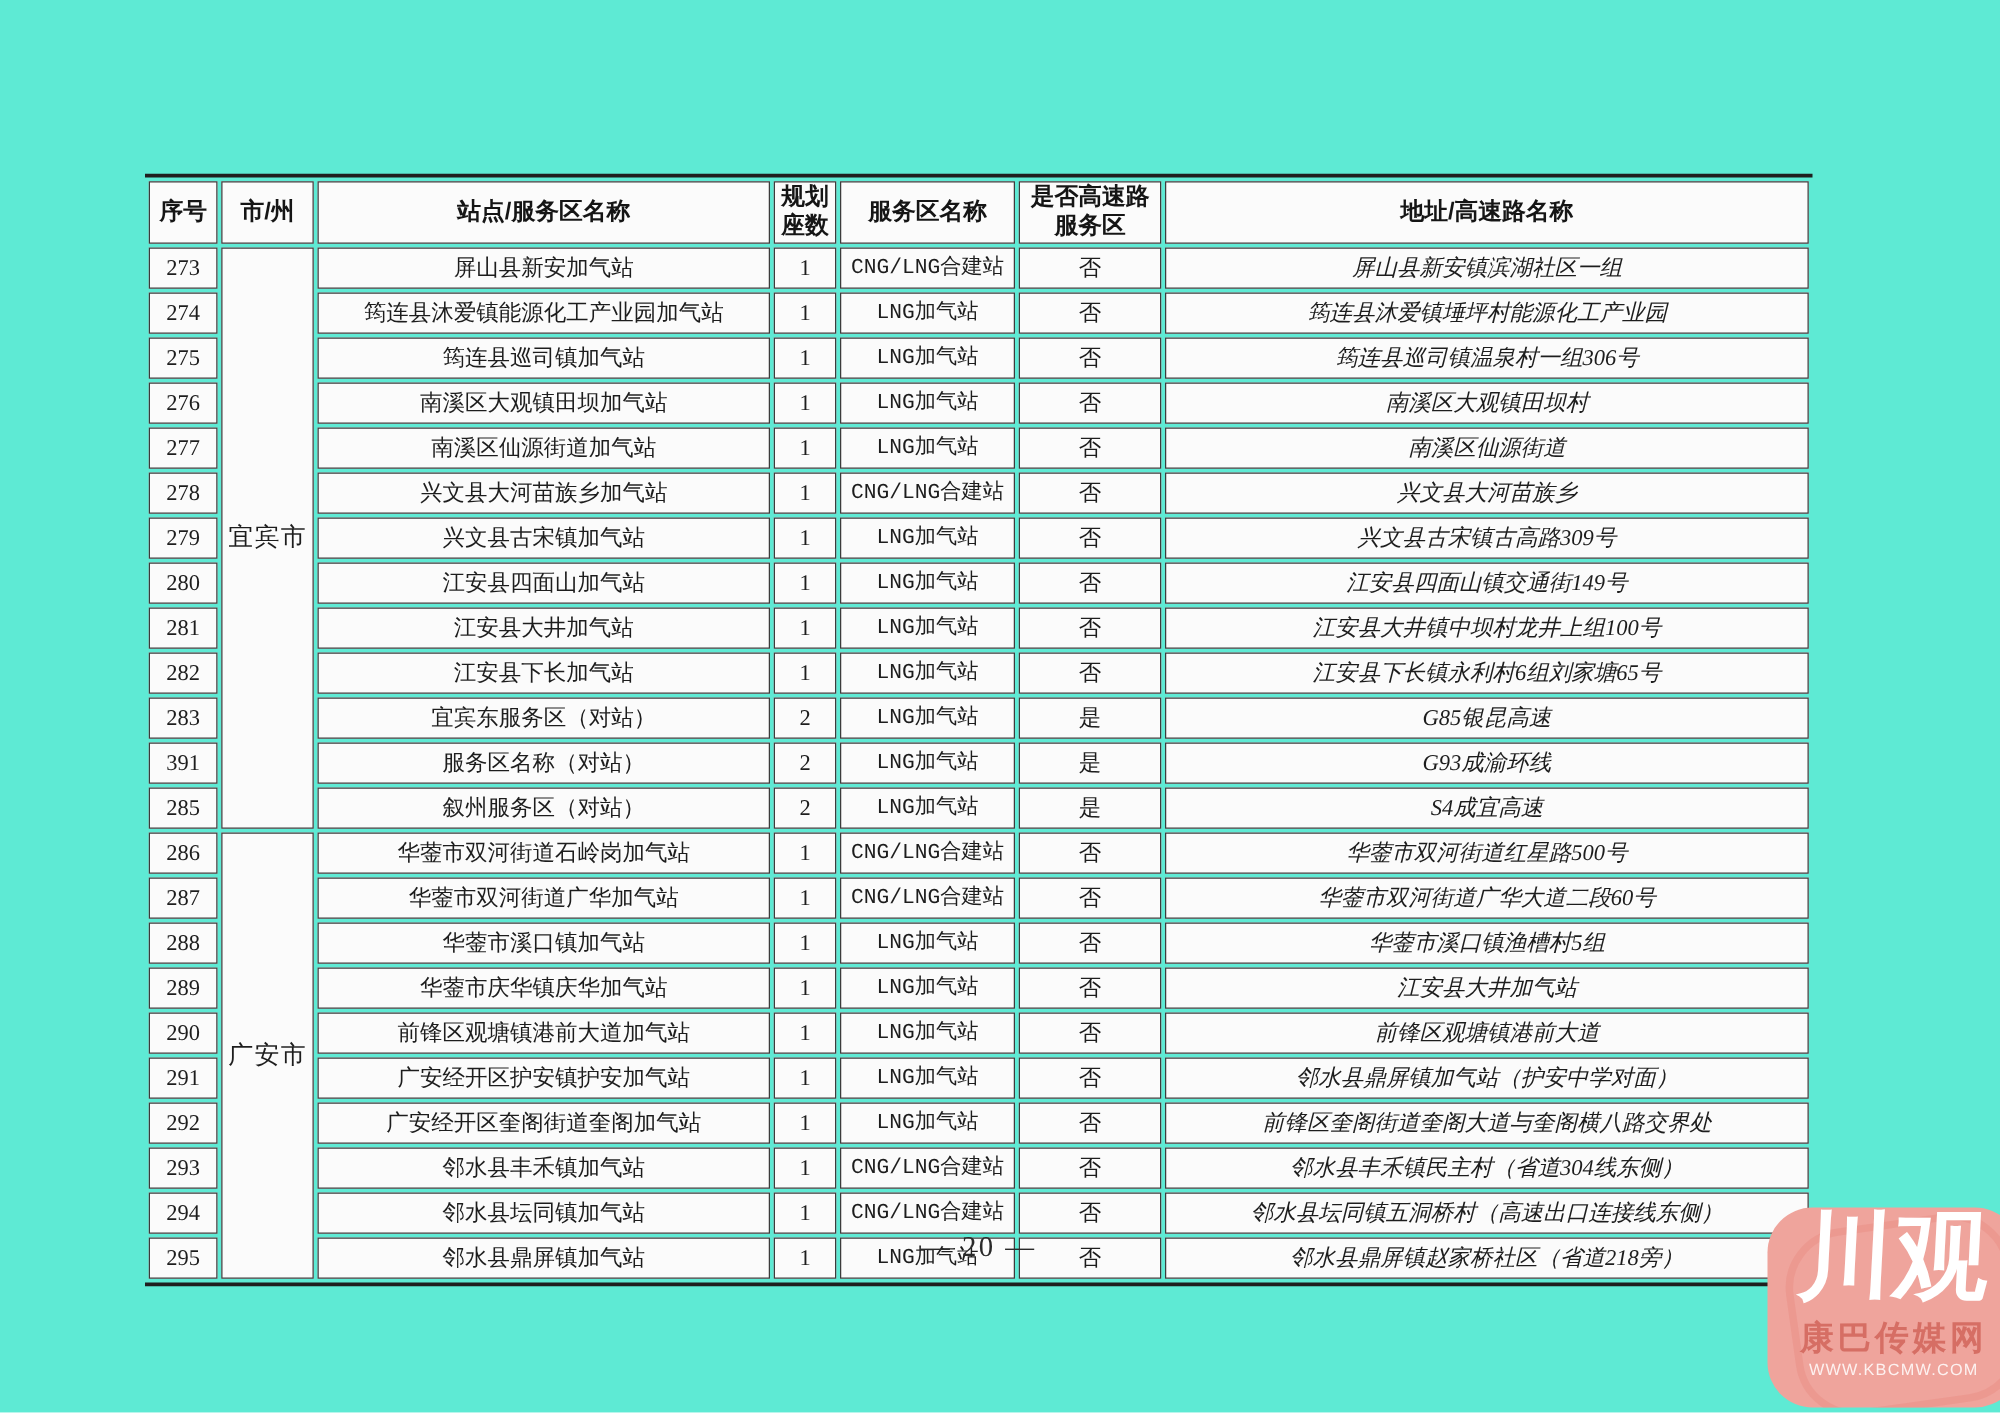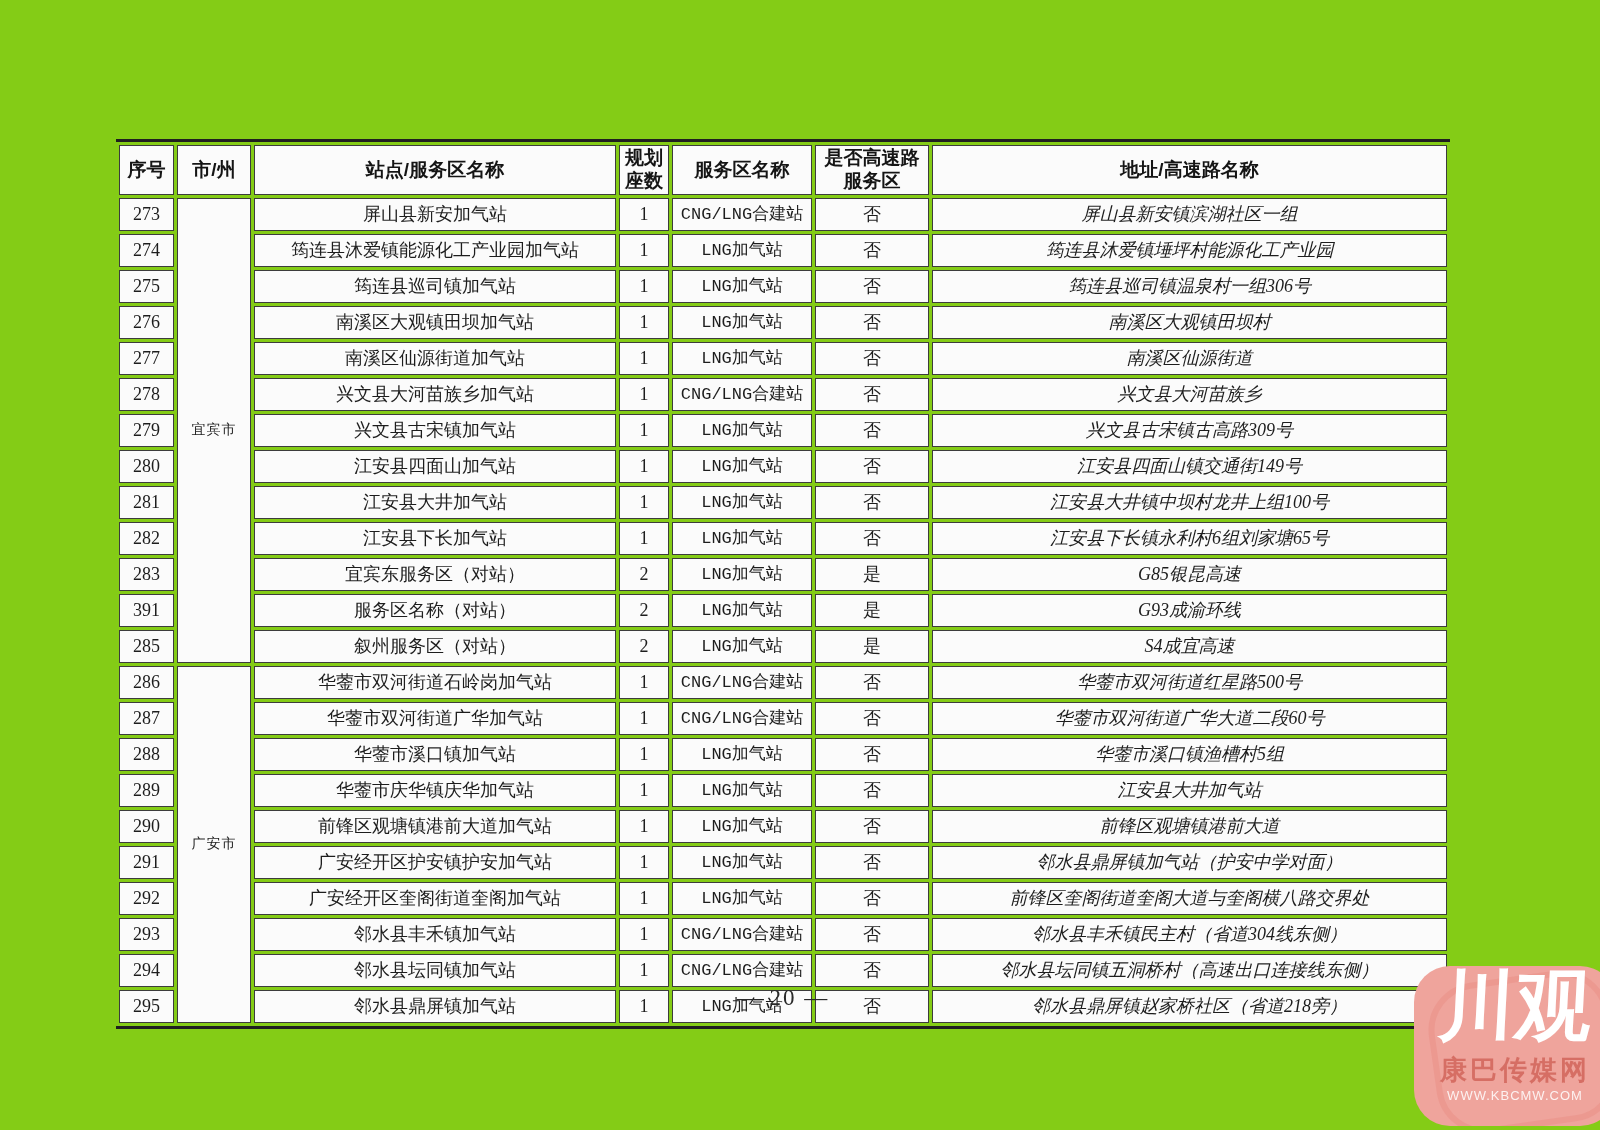--- a/index.html
+++ b/index.html
@@ -1,37 +1,37 @@
 <!DOCTYPE html>
 <html><head>
 <meta charset="utf-8">
 <style>
   html,body { margin:0; padding:0; background:#ffffff; }
   .doc {
     position:relative; width:1600px; height:1130px; overflow:hidden;
-    background:#84cc16; color:#1d1d1d;
+    background:#5eead4; color:#1d1d1d;
     font-family:"Liberation Serif","DejaVu Serif",serif;
   }
   table.station-table {
     position:absolute; left:116px; top:139px; width:1334px;
     table-layout:fixed; border-collapse:separate; border-spacing:3px;
     border-top:3px solid #1f1f1f; border-bottom:3px solid #1f1f1f;
   }
   th,td {
     border:1px solid #3c3c3c; background:#fbfbfb;
     text-align:center; vertical-align:middle; overflow:hidden;
   }
   th {
     font-family:"Liberation Sans","DejaVu Sans",sans-serif;
     font-weight:bold; font-size:19px; line-height:1.2; height:46px; padding:1px 3px;
     color:#151515;
   }
   td { font-size:18px; height:31px; padding:0 4px; line-height:1.15; }
   td.cell-no { font-size:18px; }
-  td.cell-city { font-size:14px; letter-spacing:1px; }
+  td.cell-city { font-size:20px; letter-spacing:1px; }
   td.cell-type { font-size:17px;font-family:Liberation Mono, monospace; }
   td.cell-addr { font-size:18px;font-style:italic; }
   .page-number {
     position:absolute; left:116px; top:985px; width:1334px;
     text-align:center; font-size:23px; color:#2a2a2a; letter-spacing:2px;
   }
   .watermark {
     position:absolute; right:-16px; bottom:4px; width:202px; height:160px;
     background:#efa49c; border-radius:36px; overflow:hidden;
   }

